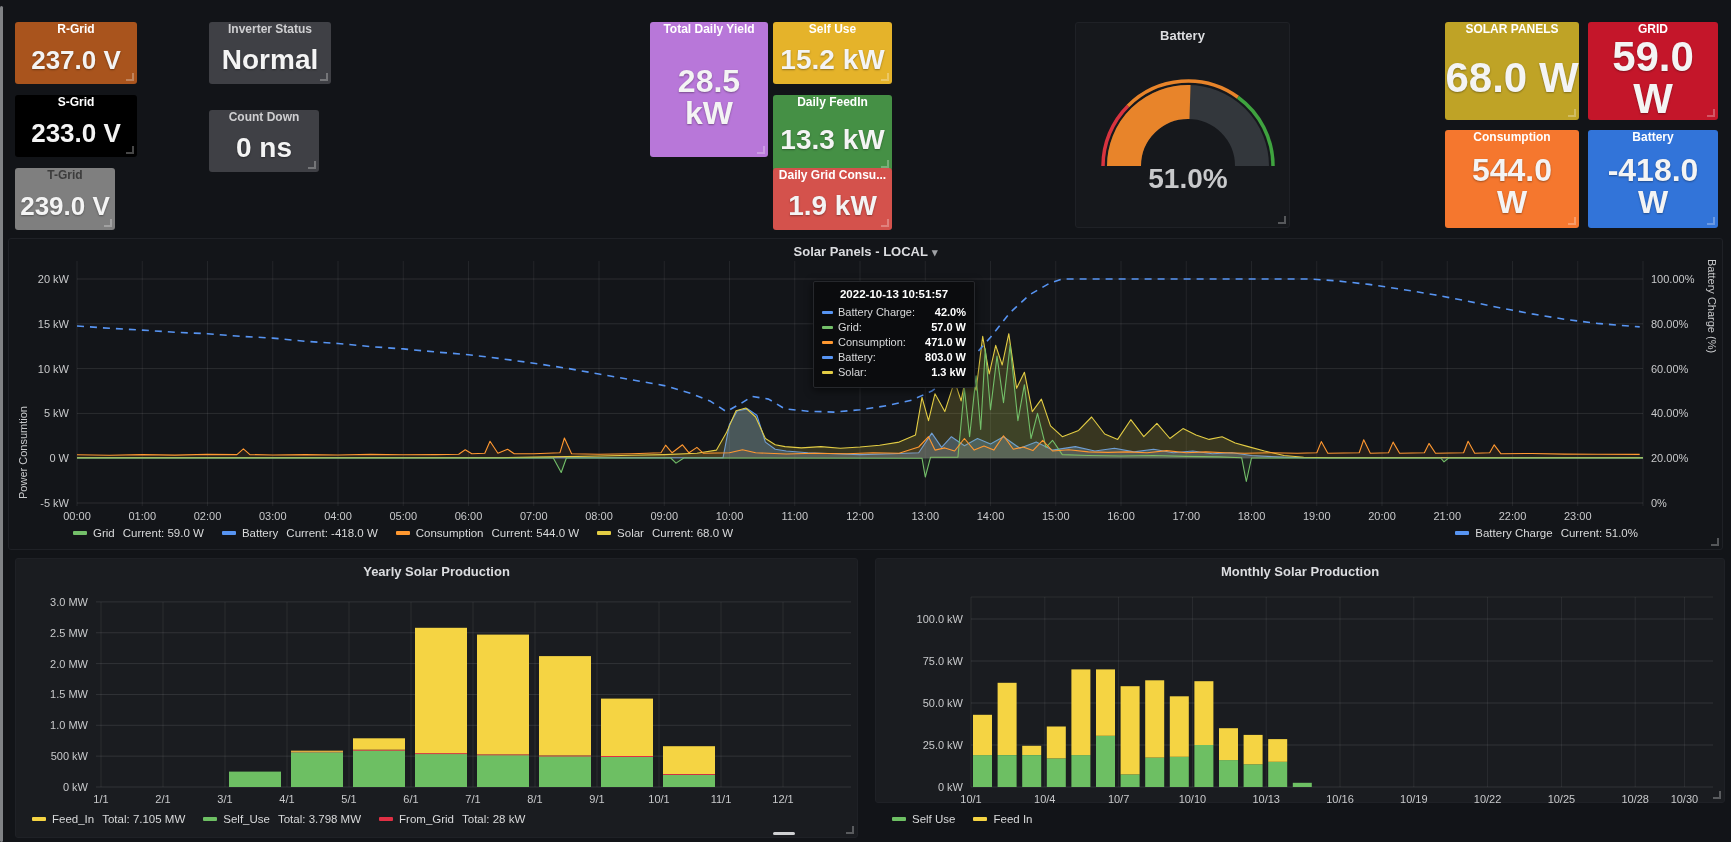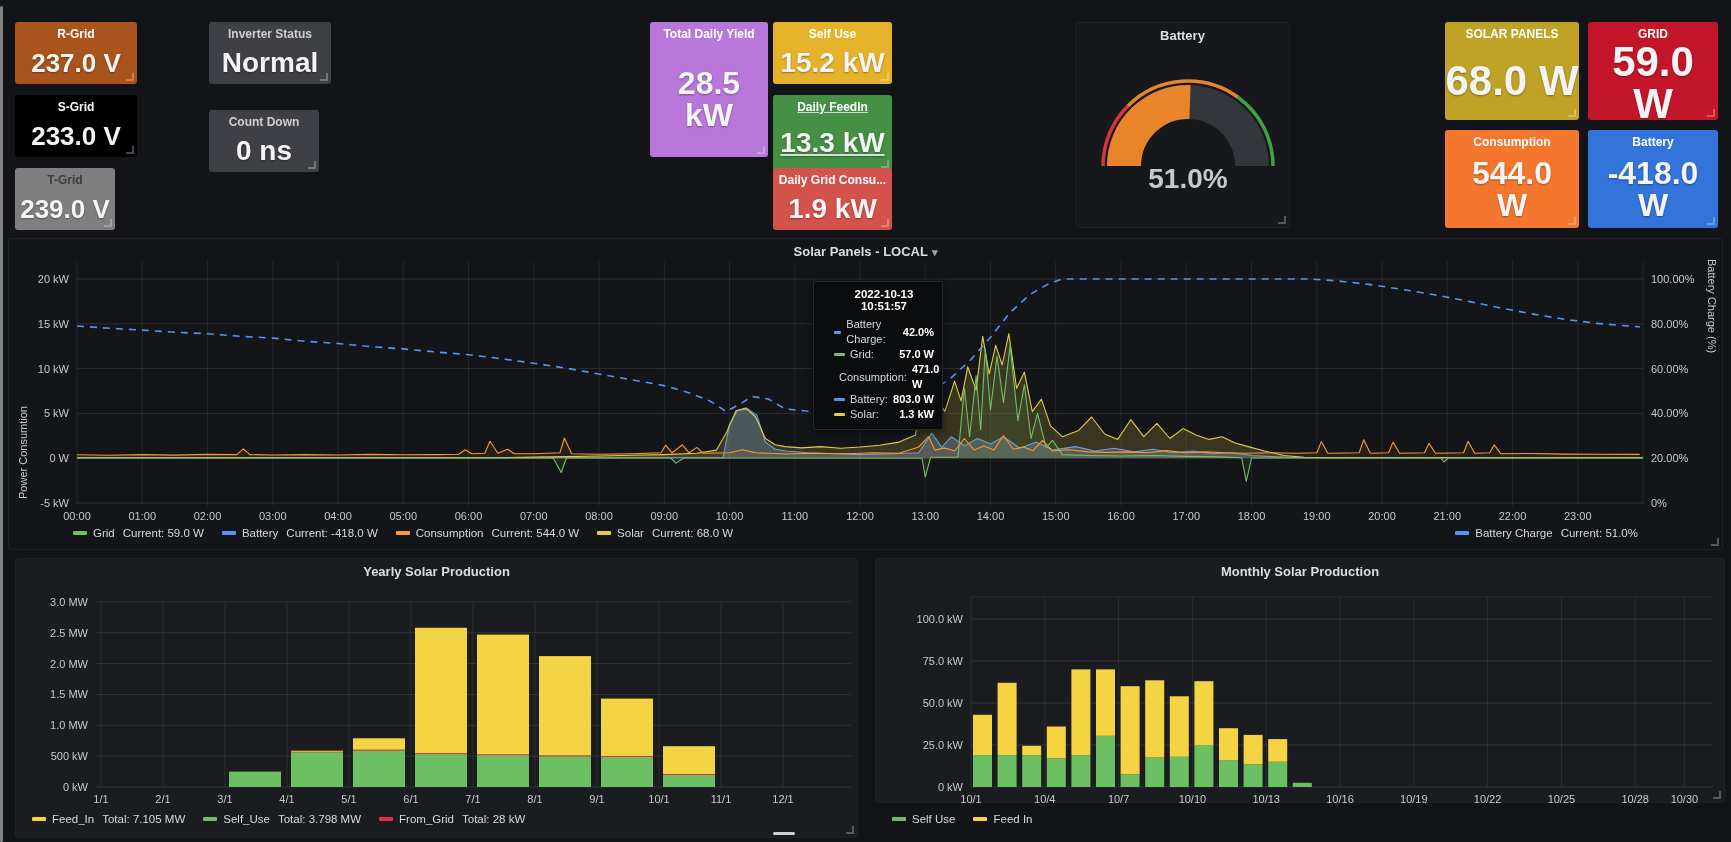--- a/index.html
+++ b/index.html
@@ -3,35 +3,35 @@
 <meta charset="utf-8">
 <style>
   * { box-sizing: border-box; margin: 0; padding: 0; }
   html,body { background:#0f1114; }
   body { font-family:"Liberation Sans", sans-serif; }
   #root { position:relative; width:1731px; height:842px; background:#121418; overflow:hidden; color:#d8d9da; }
 
   .scroll-strip { position:absolute; left:0; top:6px; width:3px; height:836px; background:#a5a7aa; opacity:.75; border-radius:2px; }
 
   
-  .stat { position:absolute; border-radius:3px; display:flex; flex-direction:column; align-items:center; padding-top:5px; overflow:hidden; }
+  .stat { position:absolute; border-radius:3px; display:flex; flex-direction:column; align-items:center; overflow:hidden; }
   .stat::after, .cpanel::after { content:""; position:absolute; right:3px; bottom:3px; width:6px; height:6px;
      border-right:2px solid rgba(255,255,255,.28); border-bottom:2px solid rgba(255,255,255,.28); }
   .stat .t { font-size:12px; font-weight:700; color:#fff; white-space:nowrap; }
   .stat .v { font-weight:700; color:#f4f4f4; flex:1; display:flex; align-items:center; text-align:center; line-height:1.0;
              text-shadow:0 1px 2px rgba(0,0,0,.35); }
   #p-r_grid   { left:15px;  top:22px;  width:122px; height:62px; }
   #p-s_grid   { left:15px;  top:95px;  width:122px; height:62px; }
   #p-t_grid   { left:15px;  top:168px; width:100px; height:62px; }
   #p-t_grid .t { color:#3c3c3c; }
   #p-inverter { left:209px; top:22px;  width:122px; height:62px; }
   #p-countdown{ left:209px; top:110px;  width:110px; height:62px; }
   #p-tdy      { left:650px; top:22px;  width:118px; height:135px; }
   #p-self_use { left:773px; top:22px;  width:119px; height:62px; }
-  #p-feedin   { left:773px; top:95px;  width:119px; height:76px;text-decoration:underline; }
+  #p-feedin   { left:773px; top:95px;  width:119px; height:76px; }
   #p-dgrid    { left:773px; top:168px; width:119px; height:62px; }
   #p-solar    { left:1445px; top:22px;  width:134px; height:98px; }
   #p-gridw    { left:1588px; top:22px;  width:130px; height:98px; }
   #p-cons     { left:1445px; top:130px; width:134px; height:98px; }
   #p-batt     { left:1588px; top:130px; width:130px; height:98px; }
   .v26 .v { font-size:26px; } .v28 .v { font-size:28px; }
   .v32 .v { font-size:32px; } .v34 .v { font-size:42px; }
   #p-cons .v, #p-batt .v { font-size:32px; width:100px; justify-content:center; flex-wrap:wrap; }
 
   
@@ -54,22 +54,22 @@
   .legend { position:absolute; display:flex; align-items:center; gap:18px; font-size:11.5px; color:#d8d9da; }
   #main-legend { left:64px; right:84px; top:288px; }
   #yearly-legend { left:16px; top:254px; }
   #monthly-legend { left:16px; top:254px; }
   .li { display:flex; align-items:center; gap:6px; cursor:pointer; white-space:nowrap; }
   .dash { width:14px; height:4px; border-radius:1px; display:inline-block; }
   .lval { margin-left:2px; }
   .push { margin-left:auto; }
 
   
-  #tooltip { position:absolute; left:804px; top:42px; width:130px; background:#0b0c0e; border:1px solid #26282c;
-             border-radius:2px; padding:6px 8px 7px 20px; box-shadow:0 2px 8px rgba(0,0,0,.6); z-index:5; }
+  #tooltip { position:absolute; left:804px; top:42px; width:162px; background:#0b0c0e; border:1px solid #26282c;
+             border-radius:2px; padding:6px 8px 7px 8px; box-shadow:0 2px 8px rgba(0,0,0,.6); z-index:5; }
   #tooltip .tt { font-size:11.5px; font-weight:700; color:#fff; text-align:center; margin-bottom:5px; }
   #tooltip .tr { display:flex; align-items:center; gap:5px; font-size:11px; line-height:15px; }
   #tooltip .tr .dash { width:11px; height:3px; }
   #tooltip .tr .tl { color:#d8d9da; }
   #tooltip .tr .tv { margin-left:auto; font-weight:700; color:#fff; }
 
   .mini-scroll { position:absolute; bottom:2px; right:62px; width:22px; height:3px; background:#cfd0d2; border-radius:2px; }
   #gauge-value { font-size:28px; font-weight:700; }
 </style>
 </head>

